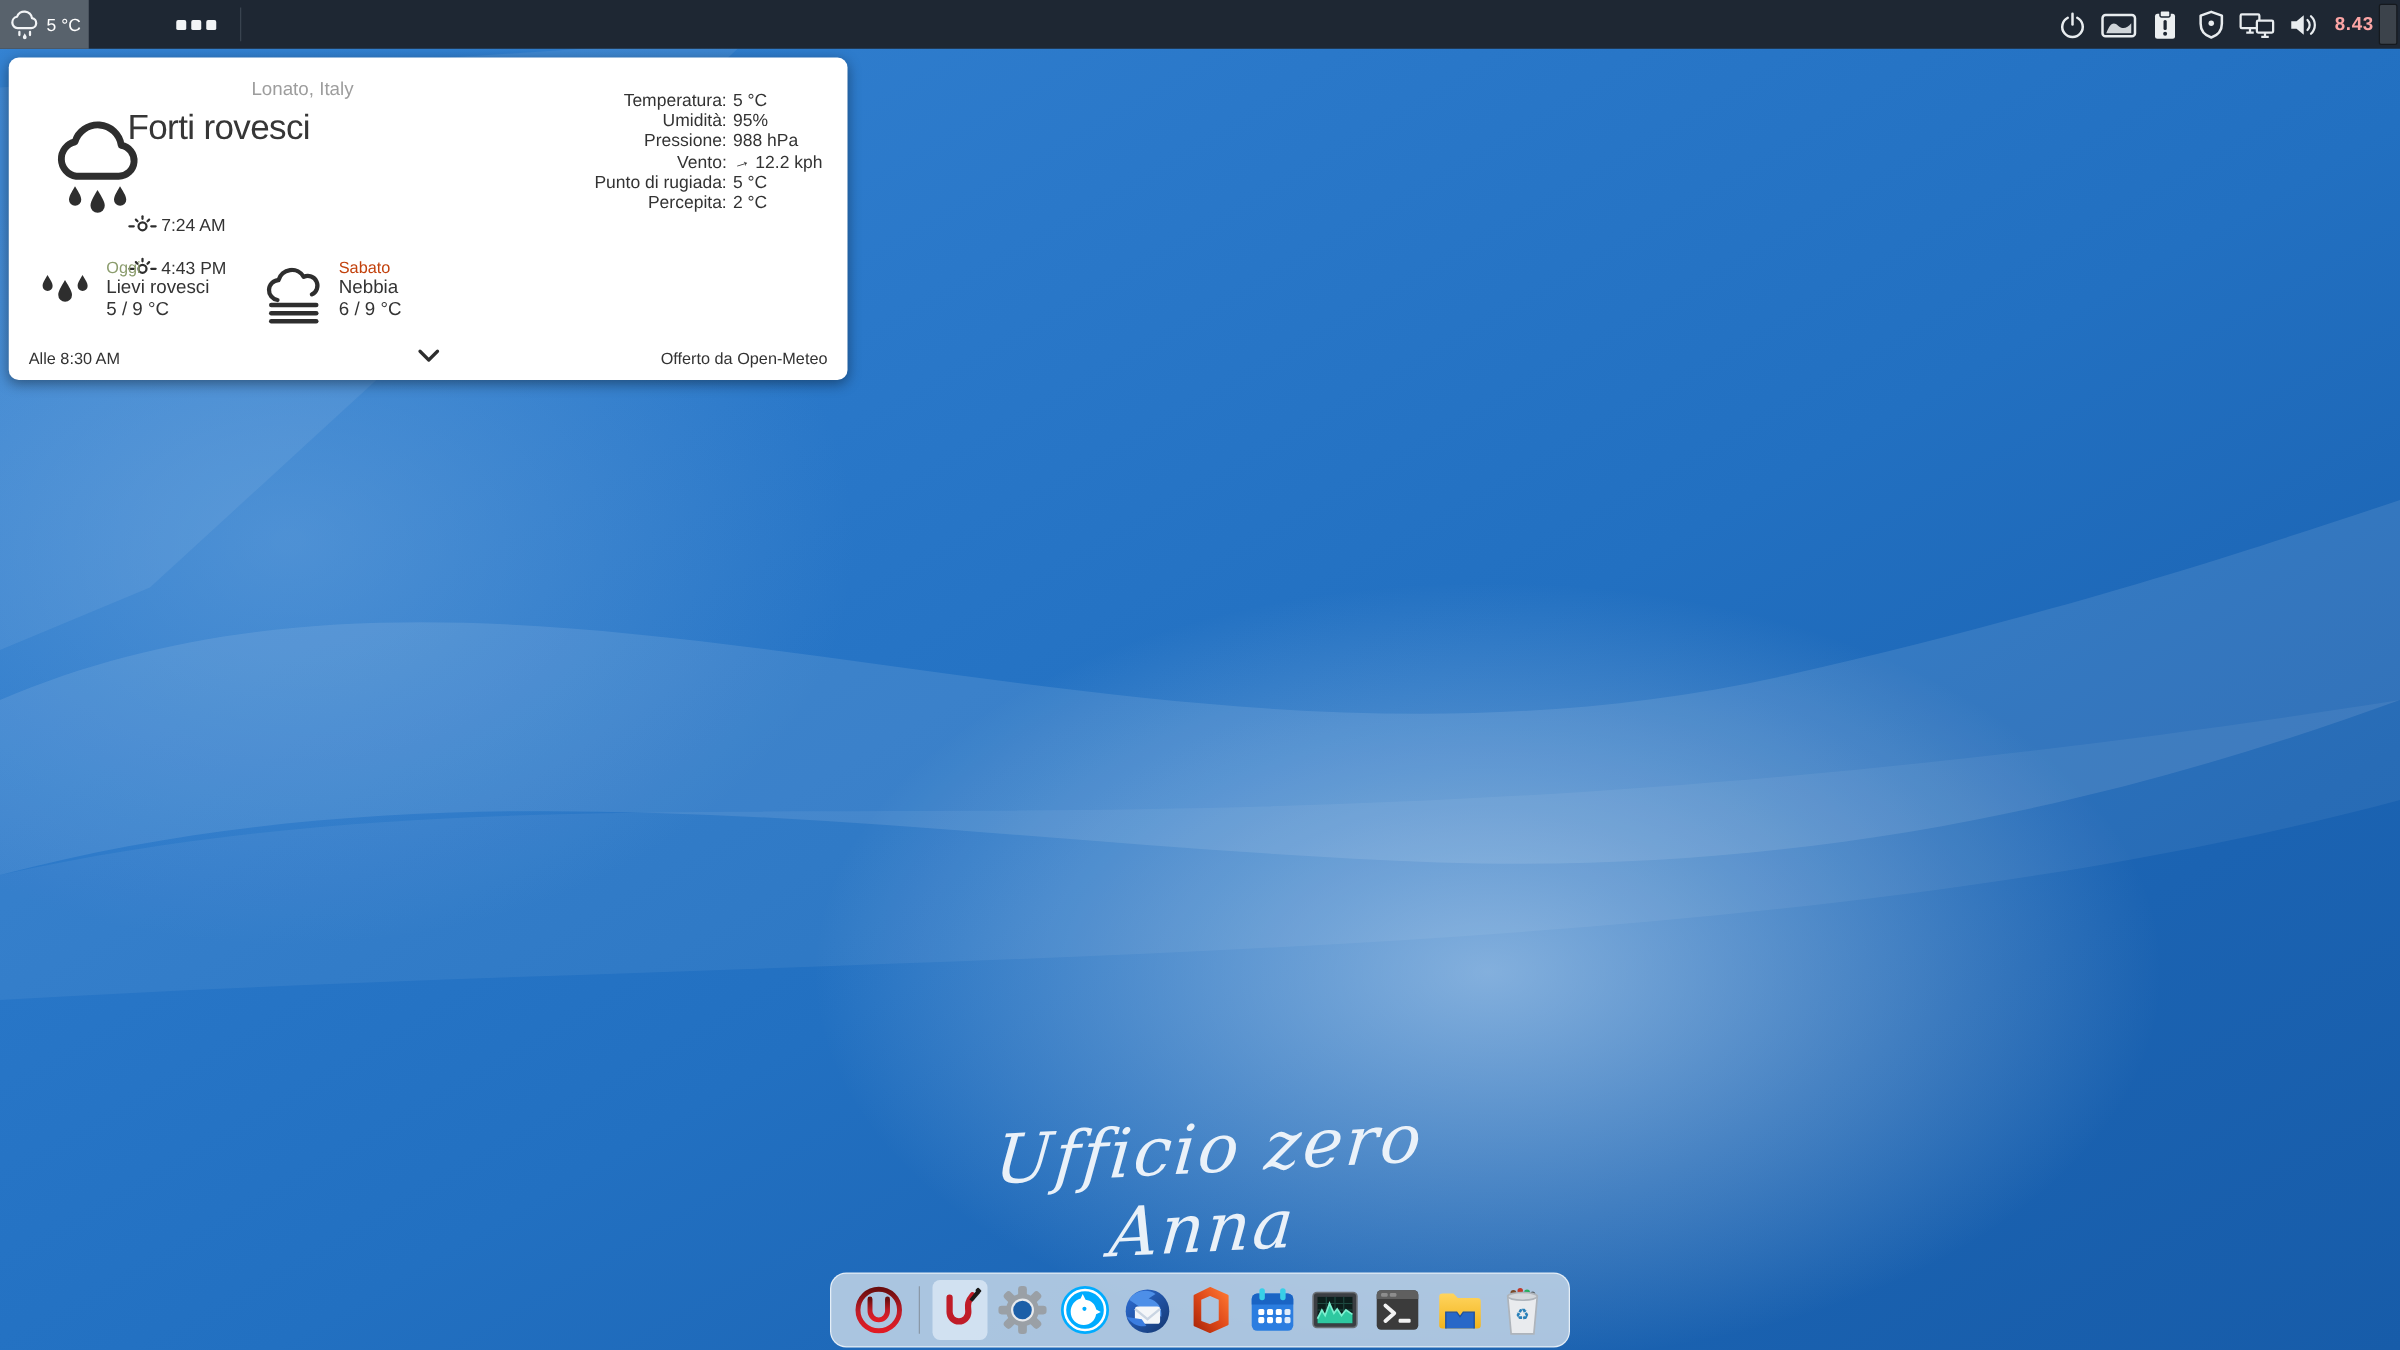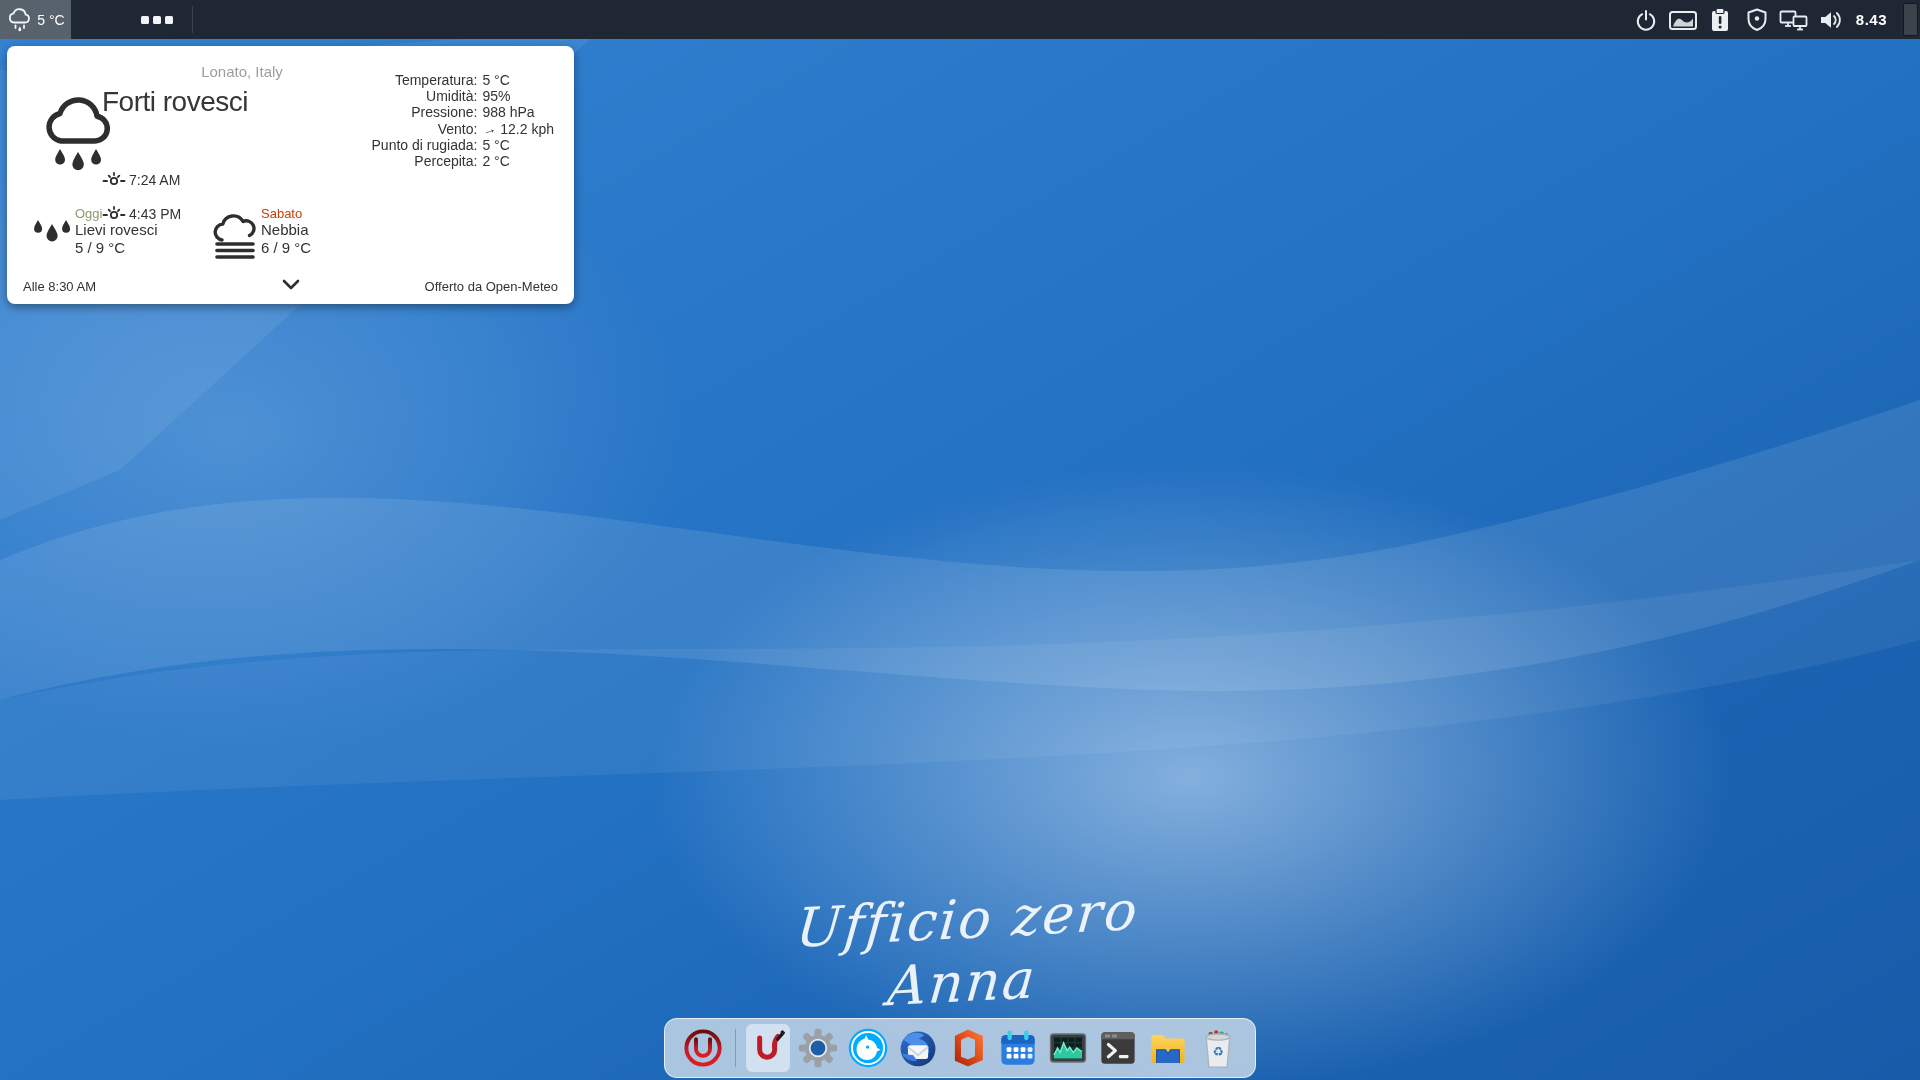--- a/index.html
+++ b/index.html
@@ -26,43 +26,43 @@
   .weather-chip { width:71px; height:39px; background:#58626c; display:flex;
     align-items:center; justify-content:center; gap:4px; cursor:default; }
   .weather-chip .temp { color:#fff; font-size:14px; }
   .panel-dots { position:absolute; left:135px; top:0; height:39px; display:flex;
     align-items:center; gap:4px; padding:0 6px; }
   .panel-dots i { width:8px; height:8px; background:#f2f4f6; border-radius:1.5px; display:block; }
   .panel-sep { position:absolute; left:192px; top:6px; width:1px; height:27px; background:#39434f; }
   .tray { position:absolute; right:0; top:0; height:39px; display:flex; align-items:center; }
   .tray-icon { width:37px; height:39px; display:flex; align-items:center; justify-content:center; }
   .tray-icon svg { display:block; }
-  .clock { color:#ffffff; font-size:15px; font-weight:bold; padding:0 16px 0 6px; letter-spacing:.5px; }
+  .clock { color:#fca5a5; font-size:15px; font-weight:bold; padding:0 4px 0 6px; letter-spacing:.5px; }
   .edge-strip { width:15px; height:33px; margin:3px 2px 3px 0; background:#3c434b;
     border:1px solid #15191e; border-radius:2px; }
 
   
-  .widget { position:absolute; left:7px; top:46px; width:567px; height:258px;
+  .widget { position:absolute; left:7px; top:46px; width:671px; height:258px;
     background:#ffffff; border-radius:8px; box-shadow:0 3px 10px rgba(0,0,0,.4);
     color:#333333; z-index:40; }
   .w-location { position:absolute; left:95px; top:17px; width:280px; text-align:center;
     color:#9d9d9d; font-size:15px; }
   .w-bigicon { position:absolute; left:34px; top:48px; }
   .w-condition { position:absolute; left:95px; top:40px; width:280px; text-align:left;
     font-size:28px; color:#363636; letter-spacing:-.5px; }
   .w-sunrow { position:absolute; left:95px; top:125px; width:280px; display:flex;
     justify-content:center; gap:16px; font-size:14px; color:#333;flex-direction:column; }
   .w-sunrow .sun-item { display:flex; align-items:center; gap:3px; }
   .w-details { position:absolute; right:20px; top:26px; font-size:14px; line-height:16.2px; }
   .w-details .row { display:flex; }
   .w-details .lbl { width:148px; text-align:right; margin-right:5px; }
   .w-details .val { text-align:left; }
   .wind-arrow { display:inline-block; transform:rotate(-18deg); }
   .w-forecast { position:absolute; left:22px; top:160px; right:14px; display:flex; }
-  .fc-col { display:flex; align-items:flex-start; width:182px; }
+  .fc-col { display:flex; align-items:flex-start; gap:10px; width:182px; }
   .fc-icon { margin-top:8px; }
   .fc-day { font-size:13px; }
   .fc-cond { font-size:15px; color:#333; line-height:17px; }
   .fc-temp { font-size:15px; color:#333; line-height:19px; }
   .w-bottom { position:absolute; left:16px; right:16px; bottom:9px; display:flex;
     align-items:center; font-size:13px; color:#333; }
   .w-bottom .left { flex:1; }
   .w-bottom .mid { flex:0; }
   .w-bottom .right { flex:1; text-align:right; }
 

